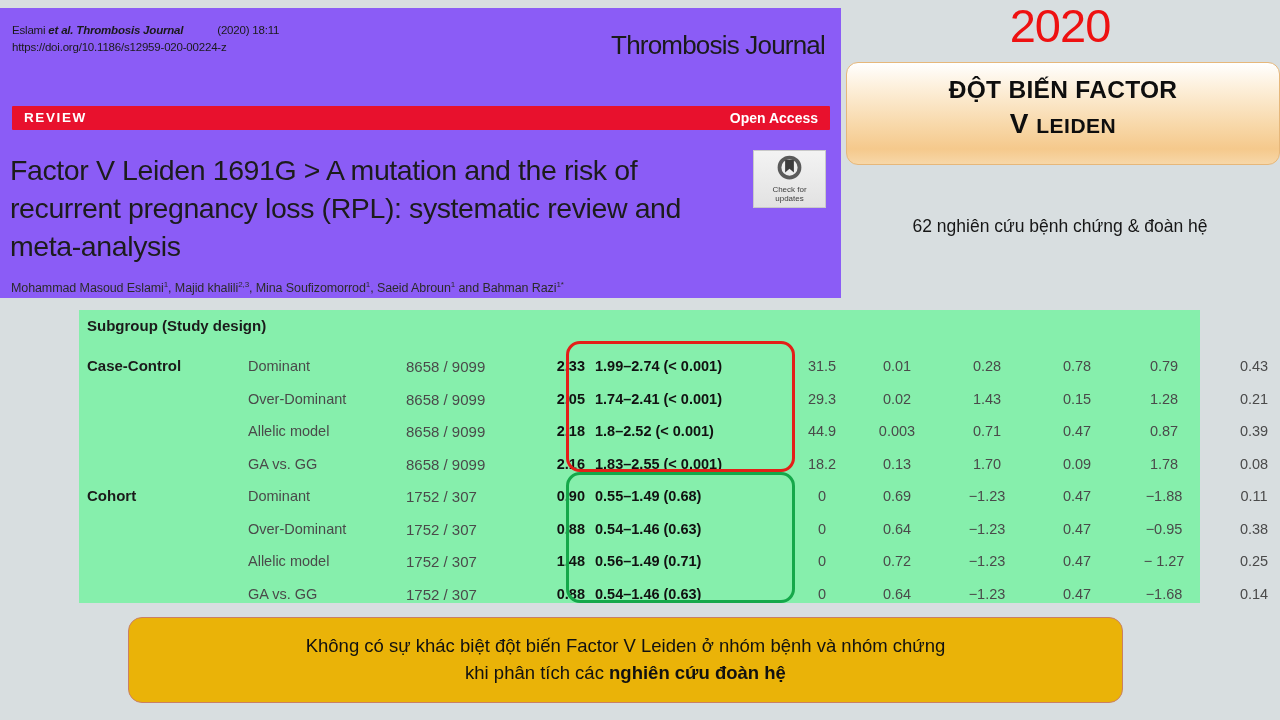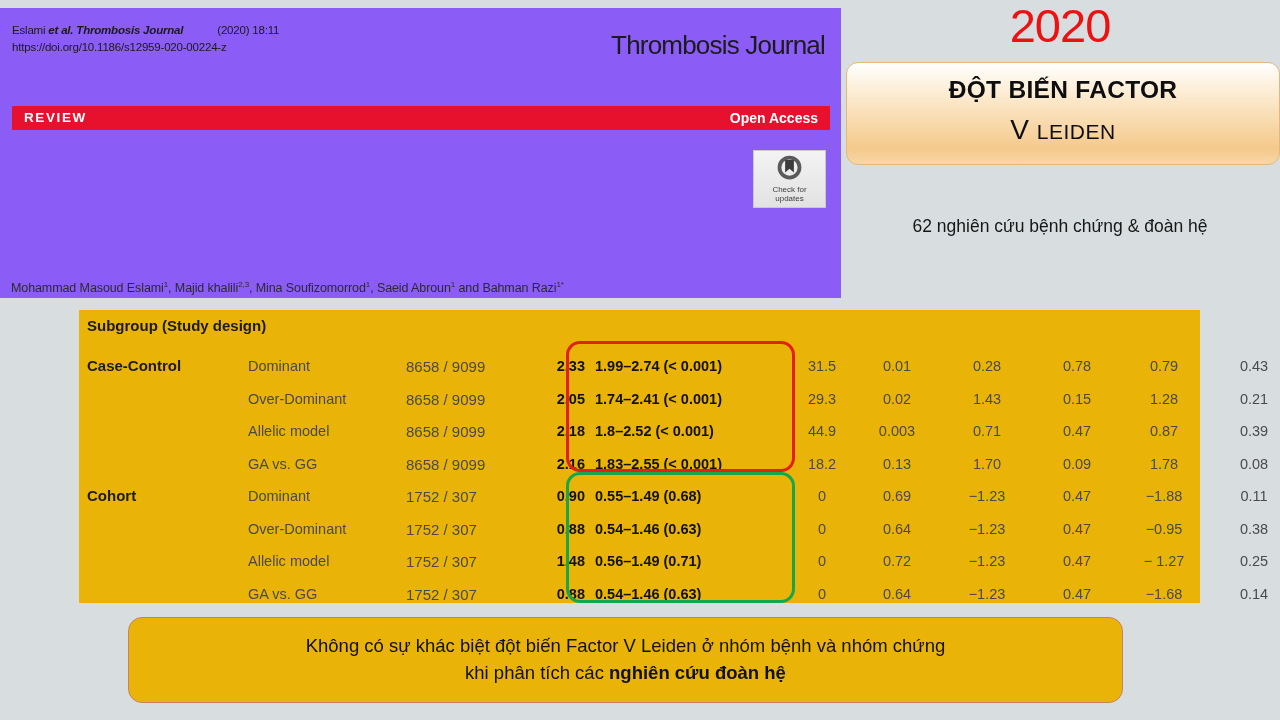--- a/index.html
+++ b/index.html
@@ -73,34 +73,34 @@
   #title-box{
     position:absolute; left:846px; top:62px; width:434px; height:103px;
     border:1px solid #e6b77a; border-radius:12px;
     background:linear-gradient(to bottom,#ffffff 0%,#fdf1de 22%,#f8d9ab 60%,#f5c98c 85%,#f7d7a8 100%);
     text-align:center; padding-top:13px;
   }
   #title-box .l1{
     font-size:24.5px; font-weight:bold; color:#0e0e0e; letter-spacing:0.3px;
   }
   #title-box .l2{
-    font-size:24.5px; font-weight:normal; color:#0e0e0e; letter-spacing:0.5px;
-    margin-top:10px;
+    font-size:24.5px; font-weight:bold; color:#0e0e0e; letter-spacing:0.5px;
+    margin-top:4px;
   }
   #title-box .l2 .big{ font-size:28px; }
   #title-box .l2 .sc{ font-size:21px; }
   #subtitle-note{
     position:absolute; left:840px; top:216px; width:440px;
     text-align:center; font-size:17.5px; color:#161616;
   }
 
   
   #table-panel{
     position:absolute; left:79px; top:310px; width:1121px; height:293px;
-    background:#eab308;
+    background:#86efac;
   }
   #subgroup-header{
     position:absolute; left:8px; top:7px;
     font-size:15px; font-weight:bold; color:#1b1b1b;
   }
   .t-row{ position:absolute; left:0; width:1121px; height:32.5px; }
   .c-group{ position:absolute; left:8px; top:5px; font-size:15px; font-weight:bold; color:#1b1b1b; }
   .c-model{ position:absolute; left:169px; top:6px; font-size:14.5px; color:#4a4a4a; }
   .c-n    { position:absolute; left:327px; top:6px; width:120px; text-align:left; font-size:15px; color:#4a4a4a; }
   .c-or   { position:absolute; left:416px; top:6px; width:90px; text-align:right; font-size:14.5px; font-weight:bold; color:#111; }
@@ -142,20 +142,21 @@
     <span>https://doi.org/10.1186/s12959-020-00224-z</span>
   </div>
 
   <div id="journal-name">Thrombosis Journal</div>
 
   <div id="review-bar">
     <span class="left">REVIEW</span>
     <span class="right">Open Access</span>
   </div>
 
+  <div id="paper-title">Factor V Leiden 1691G &gt; A mutation and the risk of recurrent pregnancy loss (RPL): systematic review and meta-analysis</div>
 
   <div id="paper-authors">Mohammad Masoud Eslami<sup>1</sup>, Majid khalili<sup>2,3</sup>, Mina Soufizomorrod<sup>1</sup>, Saeid Abroun<sup>1</sup> and Bahman Razi<sup>1*</sup></div>
 
   <div id="crossmark">
     <svg class="glyph" viewBox="0 0 40 40">
       <circle cx="20" cy="20" r="16" fill="none" stroke="#5a5a5a" stroke-width="6"></circle>
       <path d="M13 8 L27 8 L27 28 L20 22 L13 28 Z" fill="#3c3c3c"></path>
     </svg>
     <div class="cap">Check for</div>
     <div class="cap">updates</div>

